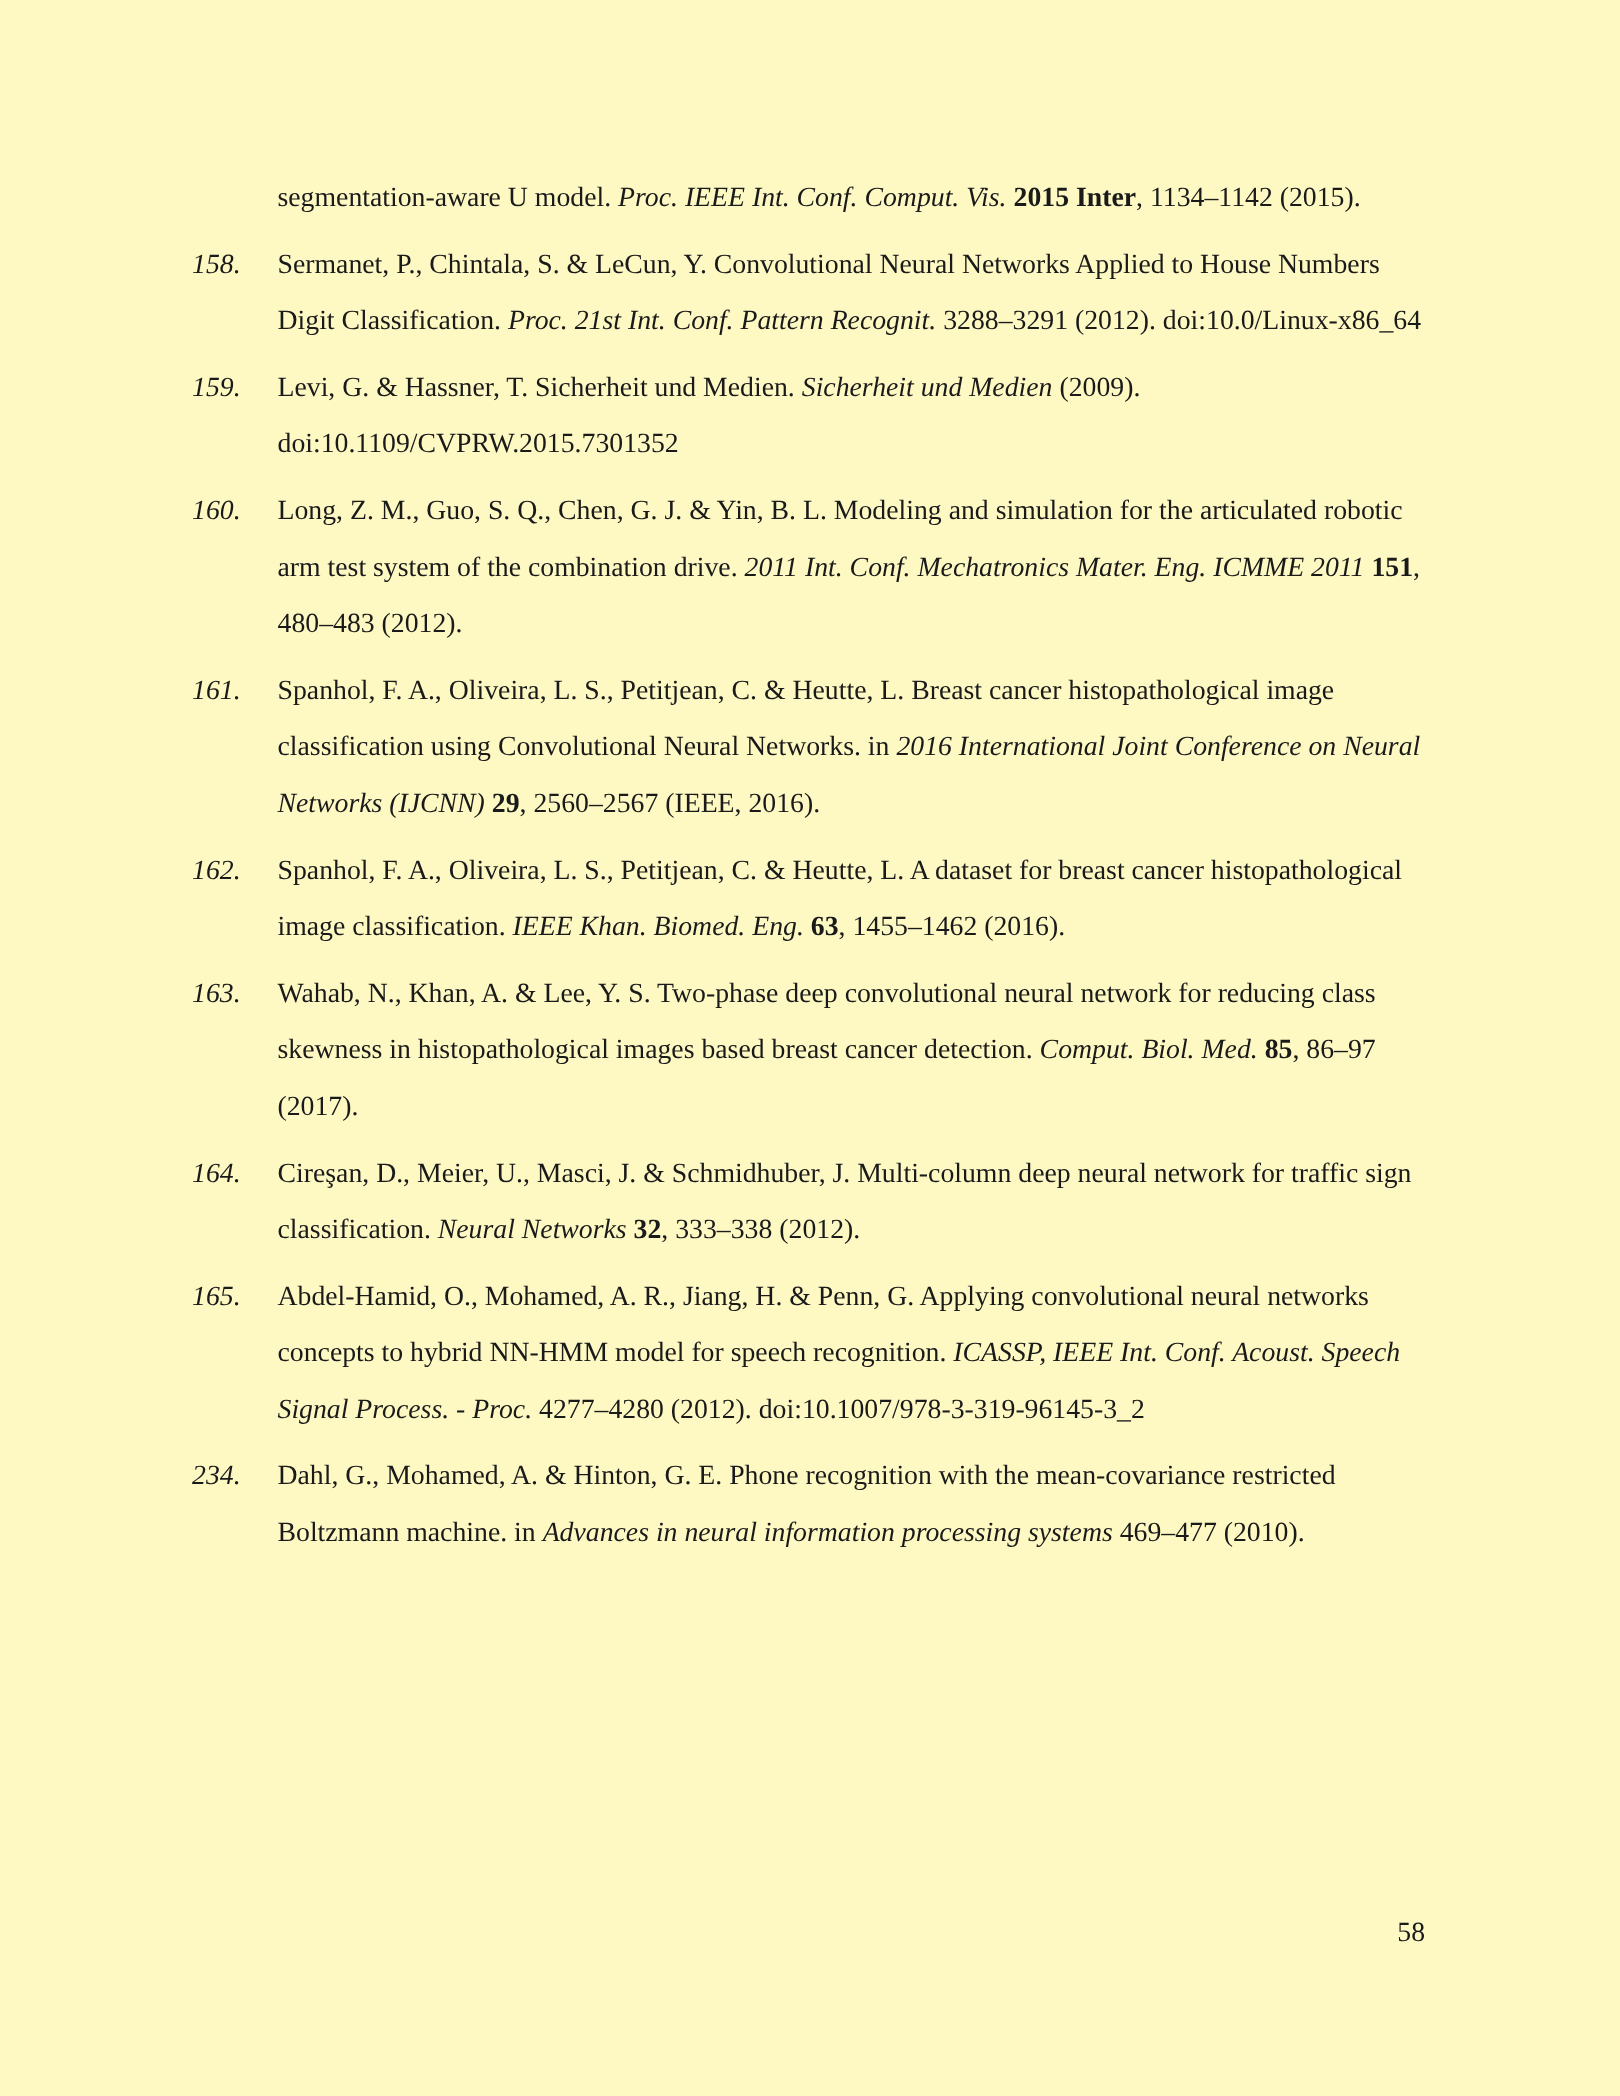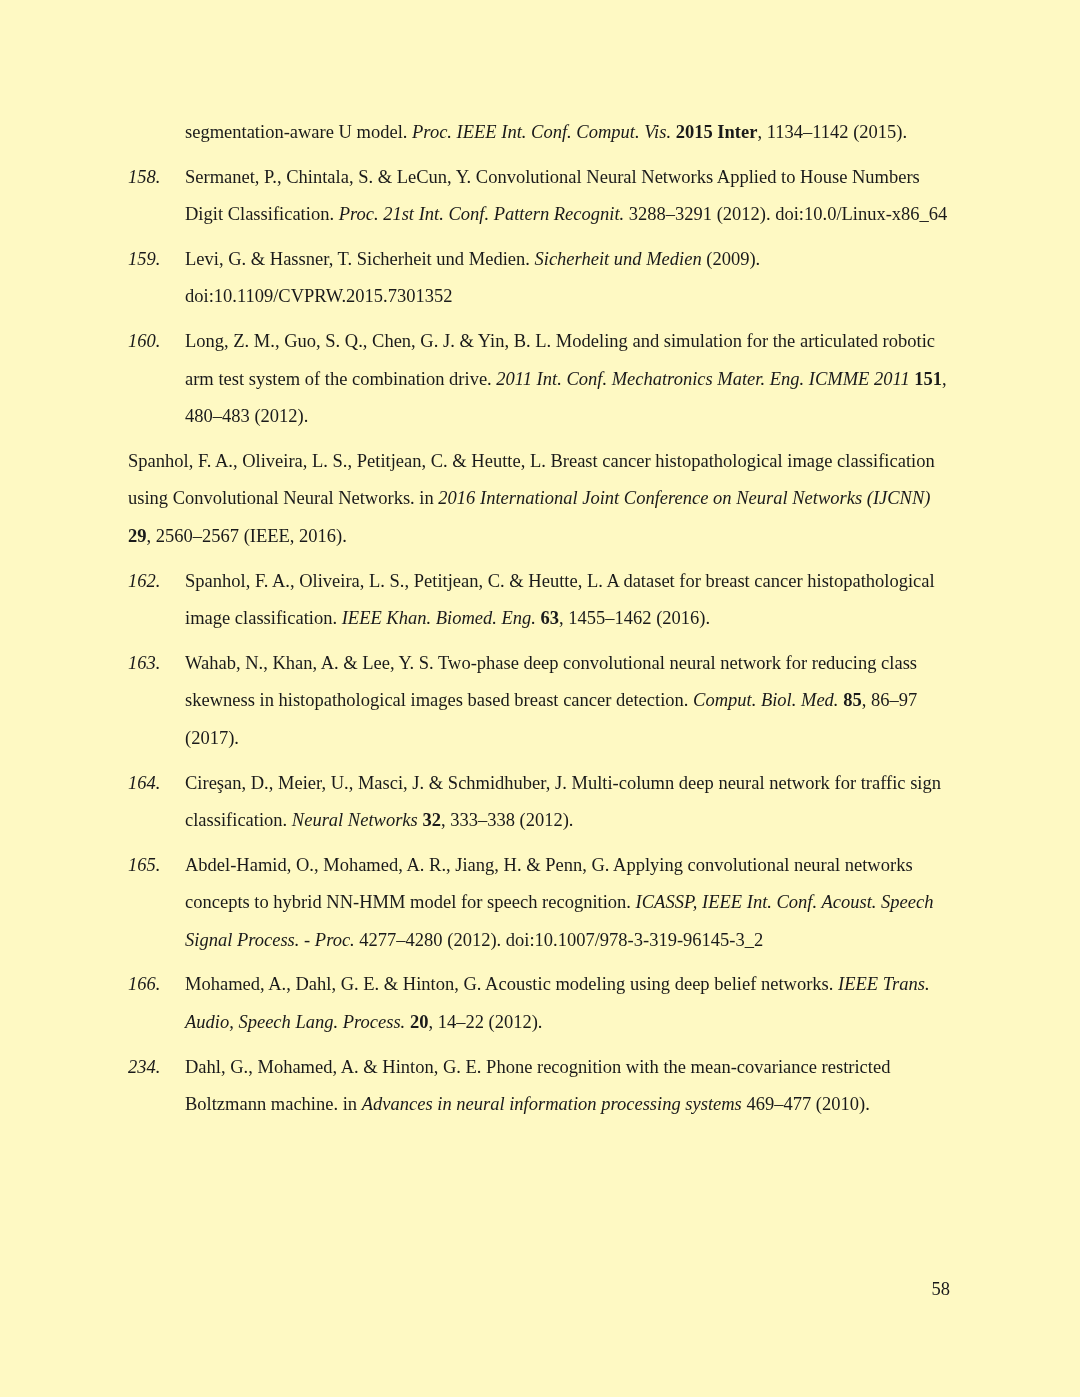--- a/index.html
+++ b/index.html
@@ -59,41 +59,38 @@
       </div>
       <div class="ref-row">
         <div class="ref-num">159.</div>
         <div class="ref-body"><span class="seg-n">Levi, G. &amp; Hassner, T. Sicherheit und Medien. </span><span class="seg-i">Sicherheit und Medien</span><span class="seg-n"> (2009). doi:10.1109/CVPRW.2015.7301352</span></div>
       </div>
       <div class="ref-row">
         <div class="ref-num">160.</div>
         <div class="ref-body"><span class="seg-n">Long, Z. M., Guo, S. Q., Chen, G. J. &amp; Yin, B. L. Modeling and simulation for the articulated robotic arm test system of the combination drive. </span><span class="seg-i">2011 Int. Conf. Mechatronics Mater. Eng. ICMME 2011</span><span class="seg-n"> </span><span class="seg-b">151</span><span class="seg-n">, 480–483 (2012).</span></div>
       </div>
       <div class="ref-row">
+        <div class="ref-num">161.</div>
         <div class="ref-body"><span class="seg-n">Spanhol, F. A., Oliveira, L. S., Petitjean, C. &amp; Heutte, L. Breast cancer histopathological image classification using Convolutional Neural Networks. in </span><span class="seg-i">2016 International Joint Conference on Neural Networks (IJCNN)</span><span class="seg-n"> </span><span class="seg-b">29</span><span class="seg-n">, 2560–2567 (IEEE, 2016).</span></div>
       </div>
       <div class="ref-row">
         <div class="ref-num">162.</div>
         <div class="ref-body"><span class="seg-n">Spanhol, F. A., Oliveira, L. S., Petitjean, C. &amp; Heutte, L. A dataset for breast cancer histopathological image classification. </span><span class="seg-i">IEEE Khan. Biomed. Eng.</span><span class="seg-n"> </span><span class="seg-b">63</span><span class="seg-n">, 1455–1462 (2016).</span></div>
       </div>
       <div class="ref-row">
         <div class="ref-num">163.</div>
         <div class="ref-body"><span class="seg-n">Wahab, N., Khan, A. &amp; Lee, Y. S. Two-phase deep convolutional neural network for reducing class skewness in histopathological images based breast cancer detection. </span><span class="seg-i">Comput. Biol. Med.</span><span class="seg-n"> </span><span class="seg-b">85</span><span class="seg-n">, 86–97 (2017).</span></div>
       </div>
       <div class="ref-row">
         <div class="ref-num">164.</div>
         <div class="ref-body"><span class="seg-n">Cireşan, D., Meier, U., Masci, J. &amp; Schmidhuber, J. Multi-column deep neural network for traffic sign classification. </span><span class="seg-i">Neural Networks</span><span class="seg-n"> </span><span class="seg-b">32</span><span class="seg-n">, 333–338 (2012).</span></div>
       </div>
       <div class="ref-row">
         <div class="ref-num">165.</div>
         <div class="ref-body"><span class="seg-n">Abdel-Hamid, O., Mohamed, A. R., Jiang, H. &amp; Penn, G. Applying convolutional neural networks concepts to hybrid NN-HMM model for speech recognition. </span><span class="seg-i">ICASSP, IEEE Int. Conf. Acoust. Speech Signal Process. - Proc.</span><span class="seg-n"> 4277–4280 (2012). doi:10.1007/978-3-319-96145-3_2</span></div>
       </div>
       <div class="ref-row">
-        <div class="ref-num">166.</div>
-        <div class="ref-body"><span class="seg-n">Mohamed, A., Dahl, G. E. &amp; Hinton, G. Acoustic modeling using deep belief networks. </span><span class="seg-i">IEEE Trans. Audio, Speech Lang. Process.</span><span class="seg-n"> </span><span class="seg-b">20</span><span class="seg-n">, 14–22 (2012).</span></div>
-      </div>
-      <div class="ref-row">
         <div class="ref-num">234.</div>
         <div class="ref-body"><span class="seg-n">Dahl, G., Mohamed, A. &amp; Hinton, G. E. Phone recognition with the mean-covariance restricted Boltzmann machine. in </span><span class="seg-i">Advances in neural information processing systems</span><span class="seg-n"> 469–477 (2010).</span></div>
       </div>
     </div>
   <div class="page-number">58</div>
 </div>
 
 </body></html>

